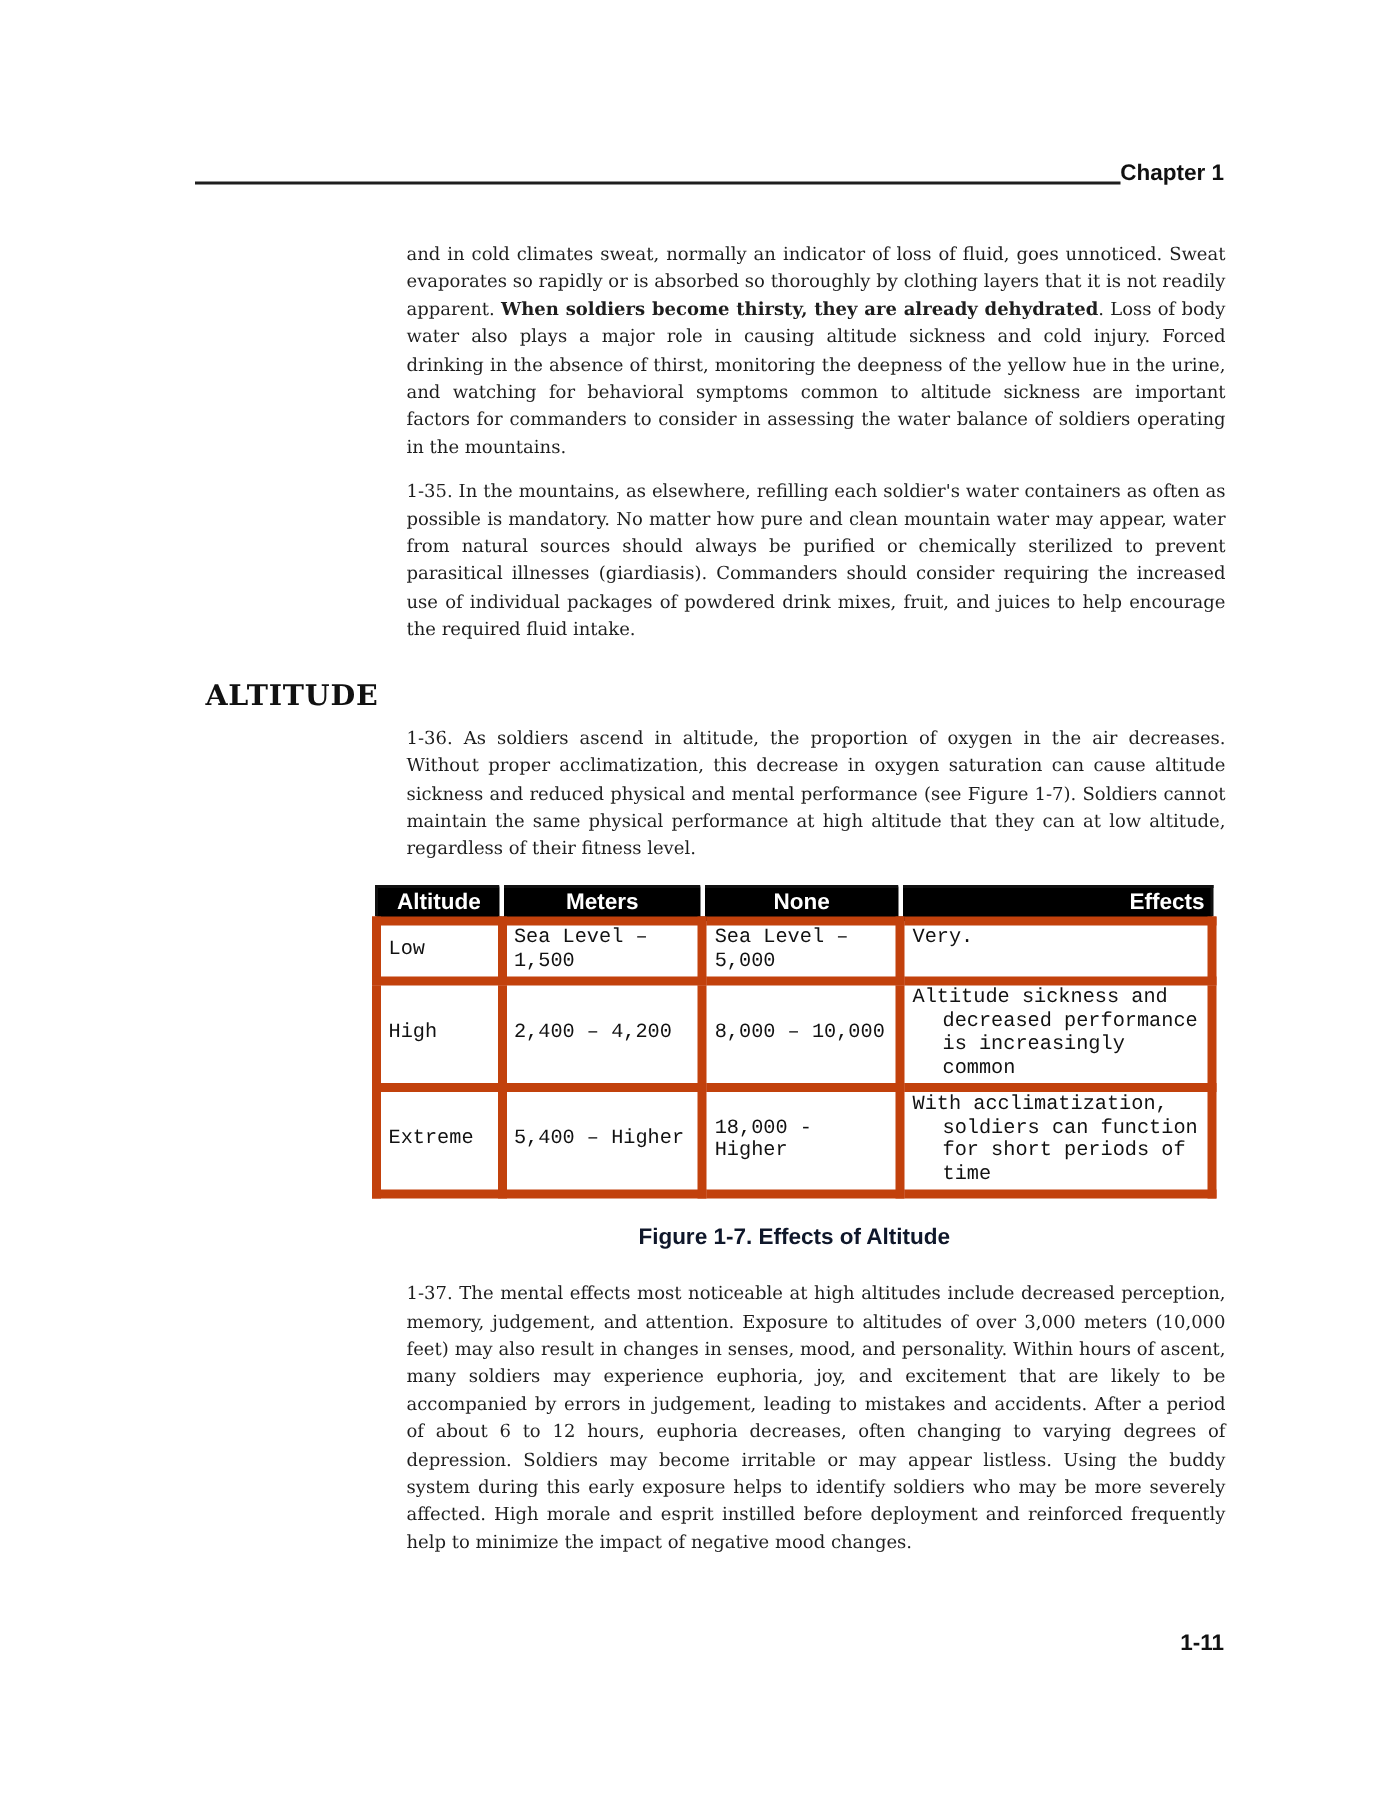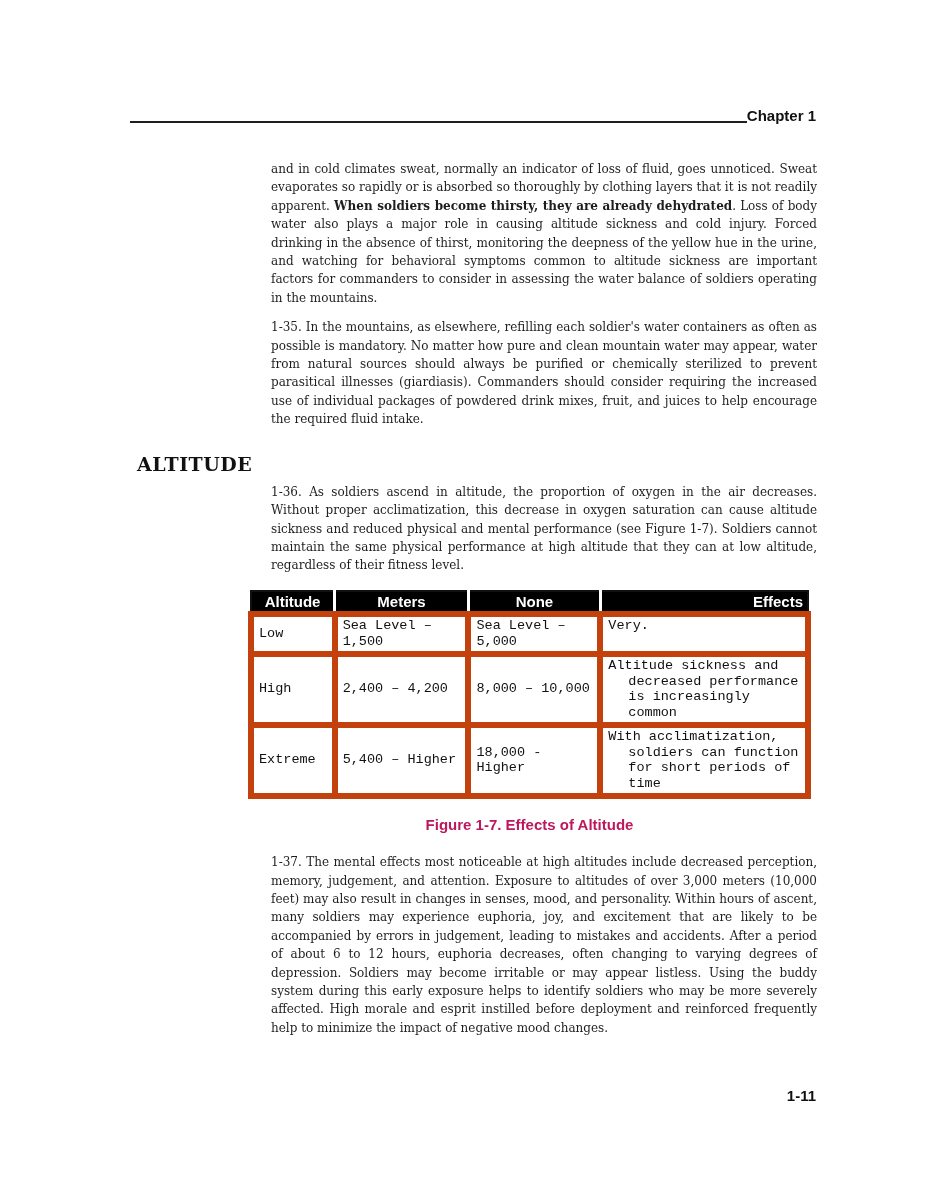--- a/index.html
+++ b/index.html
@@ -63,21 +63,21 @@
     font-family: Liberation Mono, monospace;
   }
   table.alt-table td.effects {
     vertical-align: top;
     padding-left: 25px; text-indent: -20px; padding-right: 3px;
   }
   .figure-caption {
     margin-top: 17px;
     text-align: center;
     font-family: "Liberation Sans", sans-serif;
-    font-weight: bold; font-size: 15px; color: #be185d;
+    font-weight: bold; font-size: 15px; color: #0f172a;
   }
   .para-after-figure { margin-top: 20px !important; }
   
   .page-number {
     position: absolute; top: 1087px; right: 110px;
     font-family: "Liberation Sans", sans-serif;
     font-weight: bold; font-size: 15px; color: #111;
   }
 </style>
 </head>

